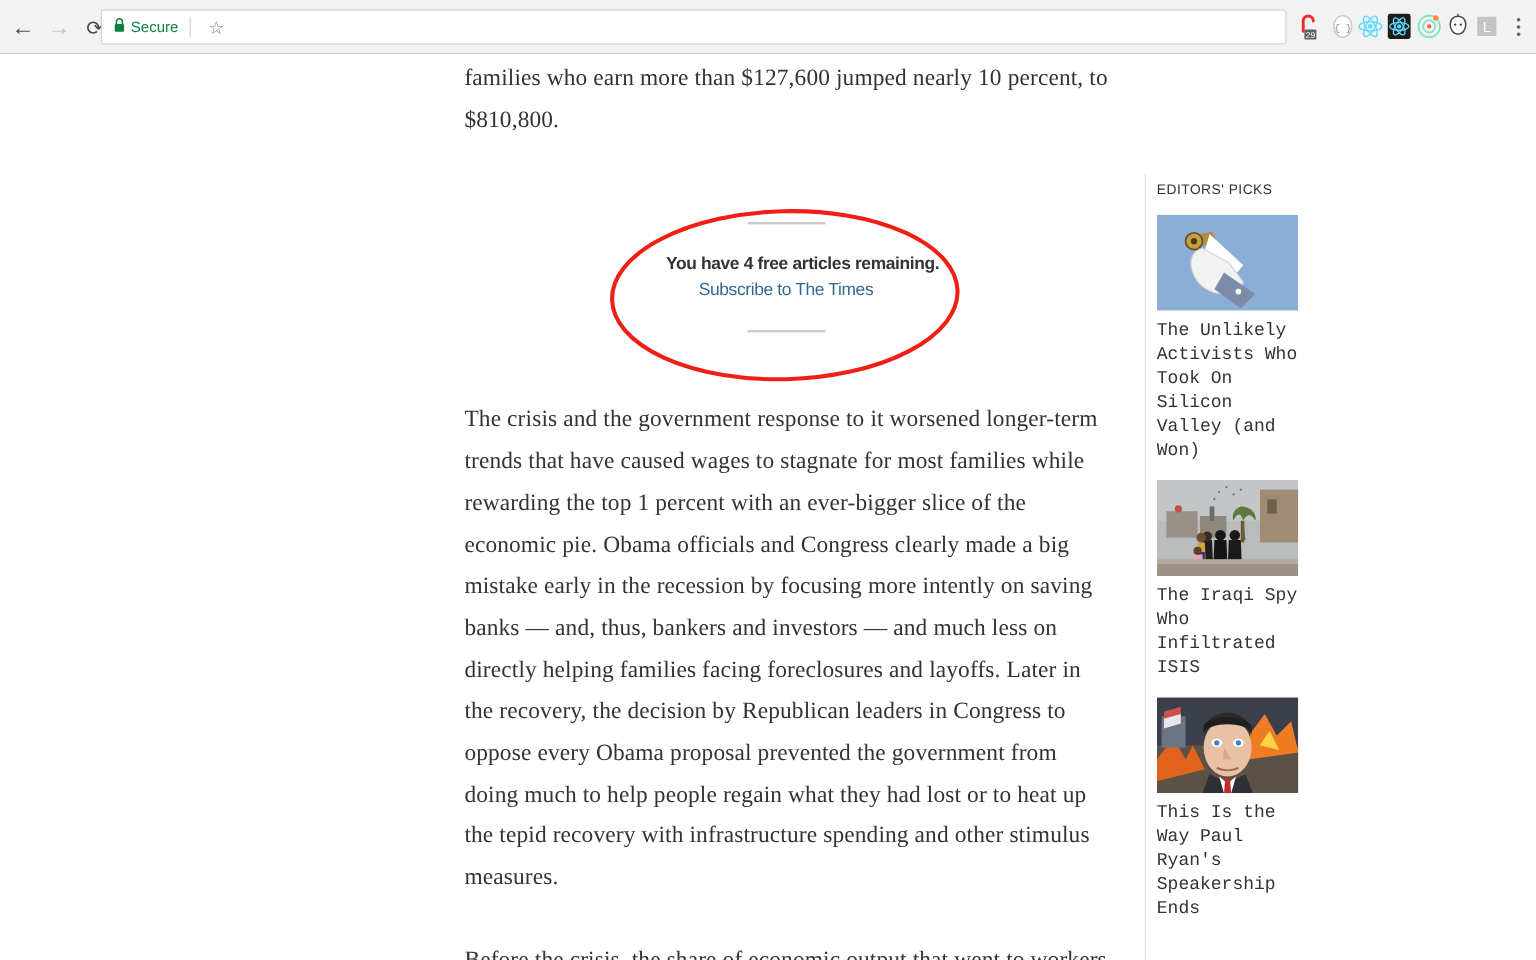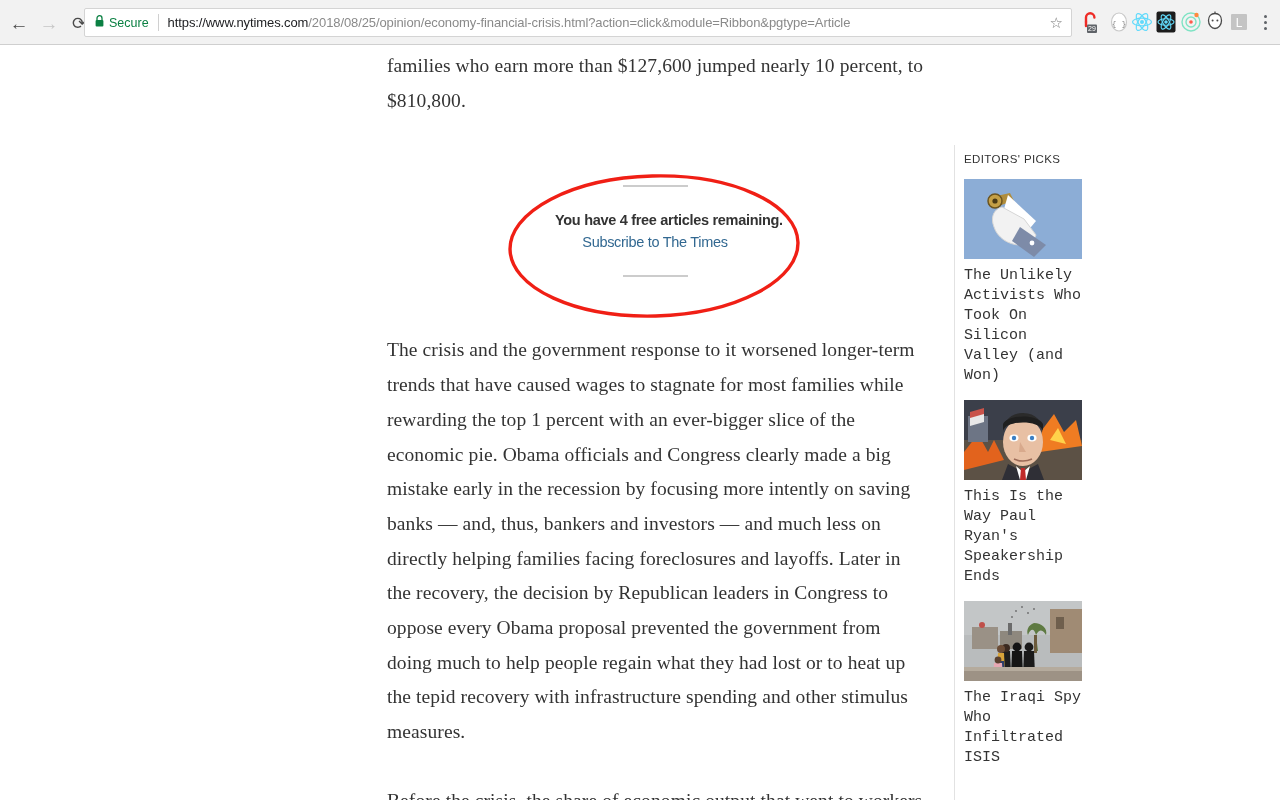--- a/index.html
+++ b/index.html
@@ -218,21 +218,20 @@
     <span id="secure-badge">
       <span id="lock-icon">
         <svg width="9" height="12" viewBox="0 0 9 12">
           <path d="M2 5V3.2A2.5 2.5 0 0 1 7 3.2V5" fill="none" stroke="#0b8043" stroke-width="1.3"></path>
           <rect x="0.6" y="5" width="7.8" height="6.4" rx="1" fill="#0b8043"></rect>
         </svg>
       </span>
       <span>Secure</span>
     </span>
     <span id="omnibox-divider"></span>
-    <span id="url-text"><span class="url-domain">https://www.nytimes.com</span><span>/2018/08/25/opinion/economy-financial-crisis.html?action=click&amp;module=Ribbon&amp;pgtype=Article</span></span>
     <span id="star-icon">☆</span>
   </div>
 
   <div class="ext-icon" style="left:1079px;">
     <svg width="24" height="24" viewBox="0 0 24 24">
       <path d="M7 12V7.5a4.2 4.2 0 0 1 8.4 0" fill="none" stroke="#ee2b26" stroke-width="2.4" stroke-linecap="round"></path>
       <path d="M7 12v4" fill="none" stroke="#ee2b26" stroke-width="2.4" stroke-linecap="round"></path>
       <rect x="8" y="14.5" width="10" height="8.5" rx="1" fill="#5f6368"></rect>
       <text x="13" y="21.4" font-family="Liberation Sans, sans-serif" font-size="7" fill="#ffffff" text-anchor="middle">29</text>
     </svg>
@@ -326,48 +325,20 @@
           <circle cx="31" cy="22" r="7" fill="#c9a košt"></circle>
           <circle cx="31" cy="22" r="7" fill="#c5a046" stroke="#6d5520" stroke-width="1.5"></circle>
           <circle cx="31" cy="22" r="2.6" fill="#4a3a14"></circle>
           <path d="M44 16 L72 42 L62 54 L40 30 Z" fill="#ffffff"></path>
           <path d="M38 28 C30 30 26 38 30 48 C33 58 44 66 56 66 C64 66 70 62 72 56 L60 40 Z" fill="#f2f2f2" stroke="#d5d5d5" stroke-width="1"></path>
           <path d="M56 48 L82 66 L70 78 L48 62 Z" fill="#7d8ba8"></path>
           <circle cx="68" cy="64" r="2.4" fill="#ffffff"></circle>
         </svg>
       </span>
       <a class="pick-title" href="#">The Unlikely Activists Who Took On Silicon Valley (and Won)</a>
-    </div>
-
-    <div class="pick-item">
-      <span class="pick-thumb">
-        <svg width="118" height="80" viewBox="0 0 118 80">
-          <rect width="118" height="80" fill="#3b3f4a"></rect>
-          <rect x="0" y="40" width="118" height="40" fill="#5c5145"></rect>
-          <path d="M0 52 L14 34 L24 52 L30 40 L40 60 L0 70 Z" fill="#e2631d"></path>
-          <path d="M78 30 L90 14 L100 32 L112 20 L118 46 L76 52 Z" fill="#ef7c22"></path>
-          <path d="M86 40 L94 28 L102 44 Z" fill="#ffd24a"></path>
-          <rect x="4" y="16" width="20" height="26" fill="#6d7585"></rect>
-          <path d="M6 12 L20 8 L20 18 L6 22 Z" fill="#c9534a"></path>
-          <path d="M6 18 L20 14 L20 22 L6 26 Z" fill="#e8e8e8"></path>
-          <ellipse cx="59" cy="42" rx="20" ry="24" fill="#e8c0a4"></ellipse>
-          <path d="M39 32 C42 16 76 16 79 32 C79 22 72 13 59 13 C46 13 39 22 39 32 Z" fill="#2b2b2b"></path>
-          <path d="M39 30 C44 20 74 20 79 30 L79 24 C74 14 44 14 39 24 Z" fill="#1f1f1f"></path>
-          <ellipse cx="50" cy="38" rx="4.6" ry="3.4" fill="#ffffff"></ellipse>
-          <ellipse cx="68" cy="38" rx="4.6" ry="3.4" fill="#ffffff"></ellipse>
-          <circle cx="50" cy="38" r="2.2" fill="#3b7fc4"></circle>
-          <circle cx="68" cy="38" r="2.2" fill="#3b7fc4"></circle>
-          <path d="M56 42 L55 52 L62 52 Z" fill="#d8a98c"></path>
-          <path d="M50 59 Q59 63 68 59" fill="none" stroke="#9c6b58" stroke-width="1.6"></path>
-          <path d="M44 64 L59 72 L74 64 L80 80 L38 80 Z" fill="#2f2f36"></path>
-          <path d="M52 66 L59 72 L66 66 L62 80 L56 80 Z" fill="#ffffff"></path>
-          <path d="M57 68 L61 68 L62 80 L56 80 Z" fill="#c02a2a"></path>
-        </svg>
-      </span>
-      <a class="pick-title" href="#">This Is the Way Paul Ryan's Speakership Ends</a>
     </div>
 
     <div class="pick-item">
       <span class="pick-thumb">
         <svg width="118" height="80" viewBox="0 0 118 80">
           <rect width="118" height="80" fill="#b9bcbd"></rect>
           <rect x="0" y="0" width="118" height="34" fill="#c3c6c7"></rect>
           <rect x="8" y="26" width="26" height="22" fill="#9a9186"></rect>
           <rect x="36" y="30" width="22" height="18" fill="#8e887e"></rect>
           <rect x="86" y="8" width="32" height="44" fill="#a08b74"></rect>
@@ -397,18 +368,46 @@
             <circle cx="52" cy="10" r="0.9"></circle>
             <circle cx="58" cy="6" r="0.9"></circle>
             <circle cx="64" cy="12" r="0.9"></circle>
             <circle cx="48" cy="16" r="0.9"></circle>
             <circle cx="70" cy="8" r="0.9"></circle>
           </g>
         </svg>
       </span>
       <a class="pick-title" href="#">The Iraqi Spy Who Infiltrated ISIS</a>
     </div>
+
+    <div class="pick-item">
+      <span class="pick-thumb">
+        <svg width="118" height="80" viewBox="0 0 118 80">
+          <rect width="118" height="80" fill="#3b3f4a"></rect>
+          <rect x="0" y="40" width="118" height="40" fill="#5c5145"></rect>
+          <path d="M0 52 L14 34 L24 52 L30 40 L40 60 L0 70 Z" fill="#e2631d"></path>
+          <path d="M78 30 L90 14 L100 32 L112 20 L118 46 L76 52 Z" fill="#ef7c22"></path>
+          <path d="M86 40 L94 28 L102 44 Z" fill="#ffd24a"></path>
+          <rect x="4" y="16" width="20" height="26" fill="#6d7585"></rect>
+          <path d="M6 12 L20 8 L20 18 L6 22 Z" fill="#c9534a"></path>
+          <path d="M6 18 L20 14 L20 22 L6 26 Z" fill="#e8e8e8"></path>
+          <ellipse cx="59" cy="42" rx="20" ry="24" fill="#e8c0a4"></ellipse>
+          <path d="M39 32 C42 16 76 16 79 32 C79 22 72 13 59 13 C46 13 39 22 39 32 Z" fill="#2b2b2b"></path>
+          <path d="M39 30 C44 20 74 20 79 30 L79 24 C74 14 44 14 39 24 Z" fill="#1f1f1f"></path>
+          <ellipse cx="50" cy="38" rx="4.6" ry="3.4" fill="#ffffff"></ellipse>
+          <ellipse cx="68" cy="38" rx="4.6" ry="3.4" fill="#ffffff"></ellipse>
+          <circle cx="50" cy="38" r="2.2" fill="#3b7fc4"></circle>
+          <circle cx="68" cy="38" r="2.2" fill="#3b7fc4"></circle>
+          <path d="M56 42 L55 52 L62 52 Z" fill="#d8a98c"></path>
+          <path d="M50 59 Q59 63 68 59" fill="none" stroke="#9c6b58" stroke-width="1.6"></path>
+          <path d="M44 64 L59 72 L74 64 L80 80 L38 80 Z" fill="#2f2f36"></path>
+          <path d="M52 66 L59 72 L66 66 L62 80 L56 80 Z" fill="#ffffff"></path>
+          <path d="M57 68 L61 68 L62 80 L56 80 Z" fill="#c02a2a"></path>
+        </svg>
+      </span>
+      <a class="pick-title" href="#">This Is the Way Paul Ryan's Speakership Ends</a>
+    </div>
   </div>
 
   <div id="scrollbar-track">
     <div id="scrollbar-thumb"></div>
   </div>
 </div>
 
 </body></html>

